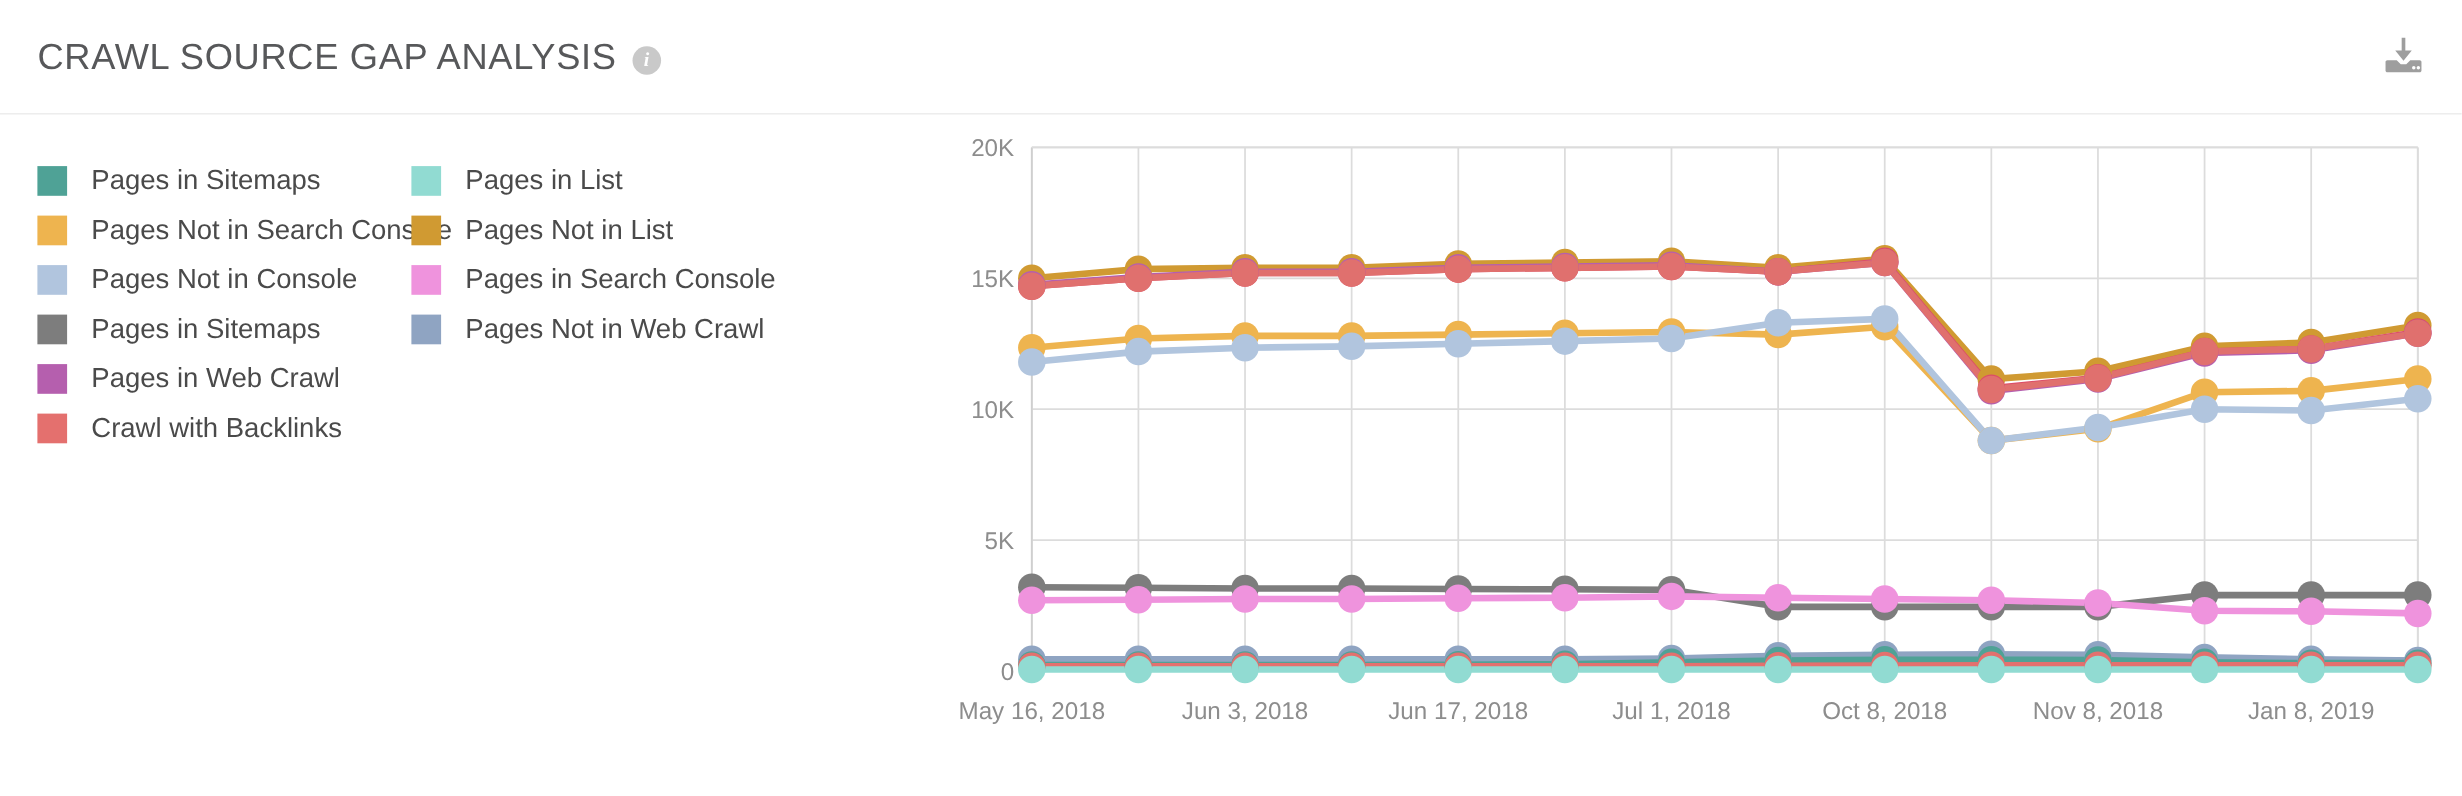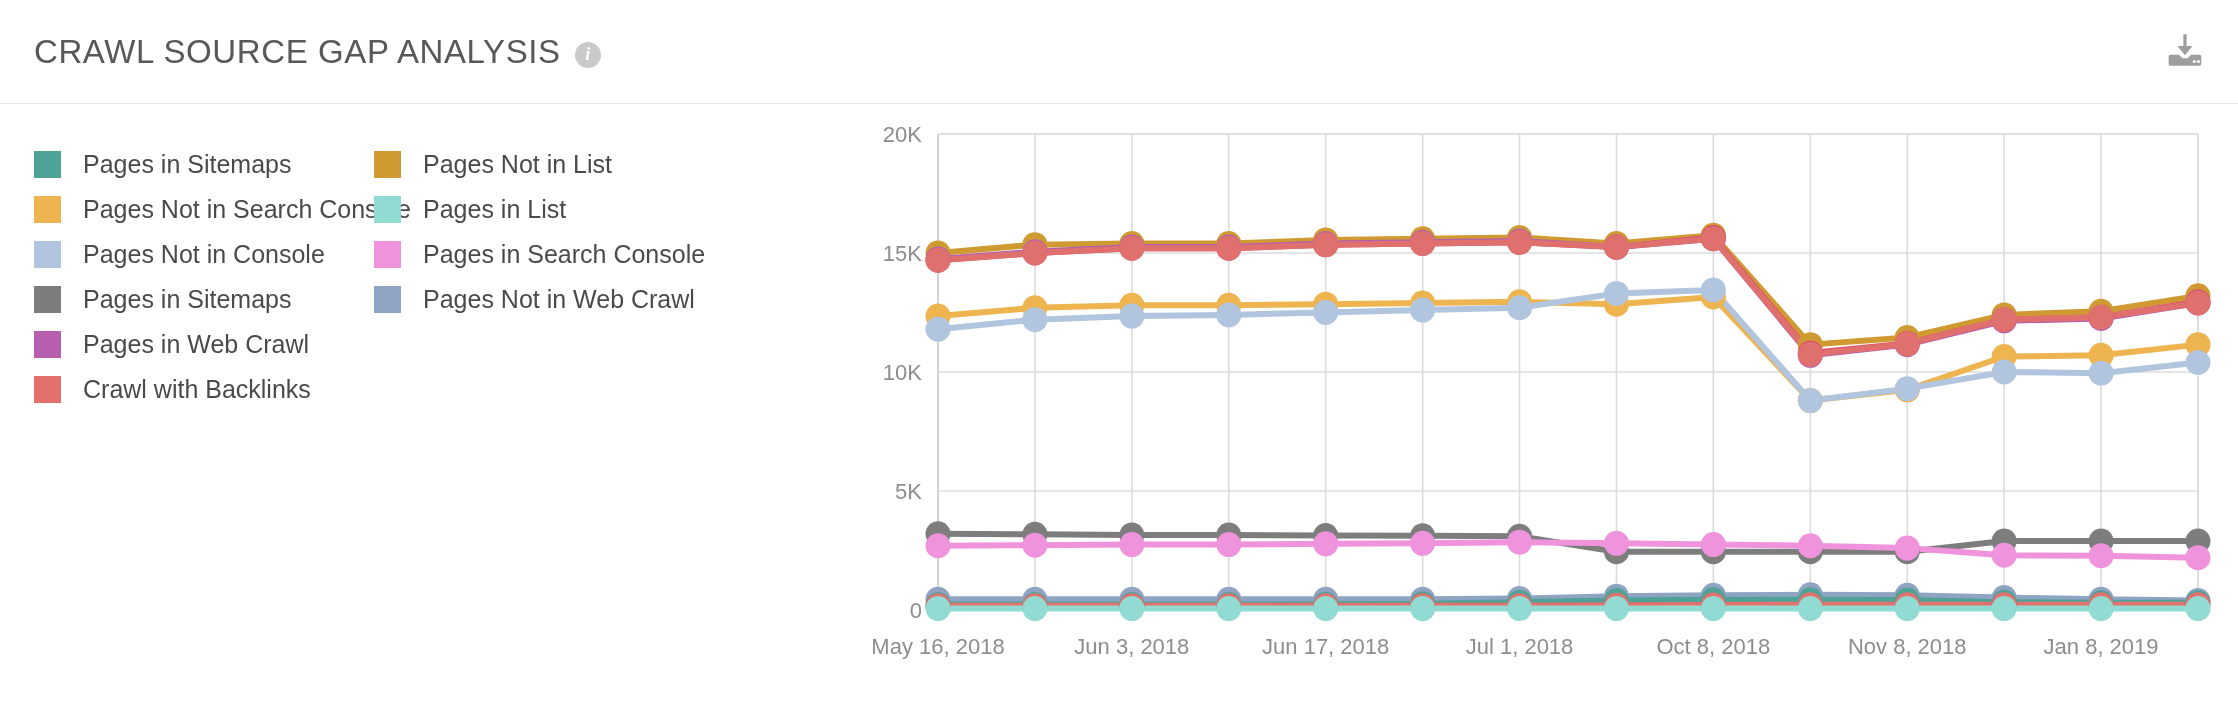--- a/index.html
+++ b/index.html
@@ -146,26 +146,26 @@
           <span class="legend-label">Pages in Web Crawl</span>
         </div>
         <div class="legend-item">
           <span class="swatch" style="background:#e4706e"></span>
           <span class="legend-label">Crawl with Backlinks</span>
         </div>
       </div>
 
       <div class="legend-col">
         <div class="legend-item">
+          <span class="swatch" style="background:#91dbd2"></span>
+          <span class="legend-label">Pages in List</span>
+        </div>
+        <div class="legend-item">
           <span class="swatch" style="background:#d09a32"></span>
           <span class="legend-label">Pages Not in List</span>
-        </div>
-        <div class="legend-item">
-          <span class="swatch" style="background:#91dbd2"></span>
-          <span class="legend-label">Pages in List</span>
         </div>
         <div class="legend-item">
           <span class="swatch" style="background:#ef93dd"></span>
           <span class="legend-label">Pages in Search Console</span>
         </div>
         <div class="legend-item">
           <span class="swatch" style="background:#8fa4c2"></span>
           <span class="legend-label">Pages Not in Web Crawl</span>
         </div>
       </div>

